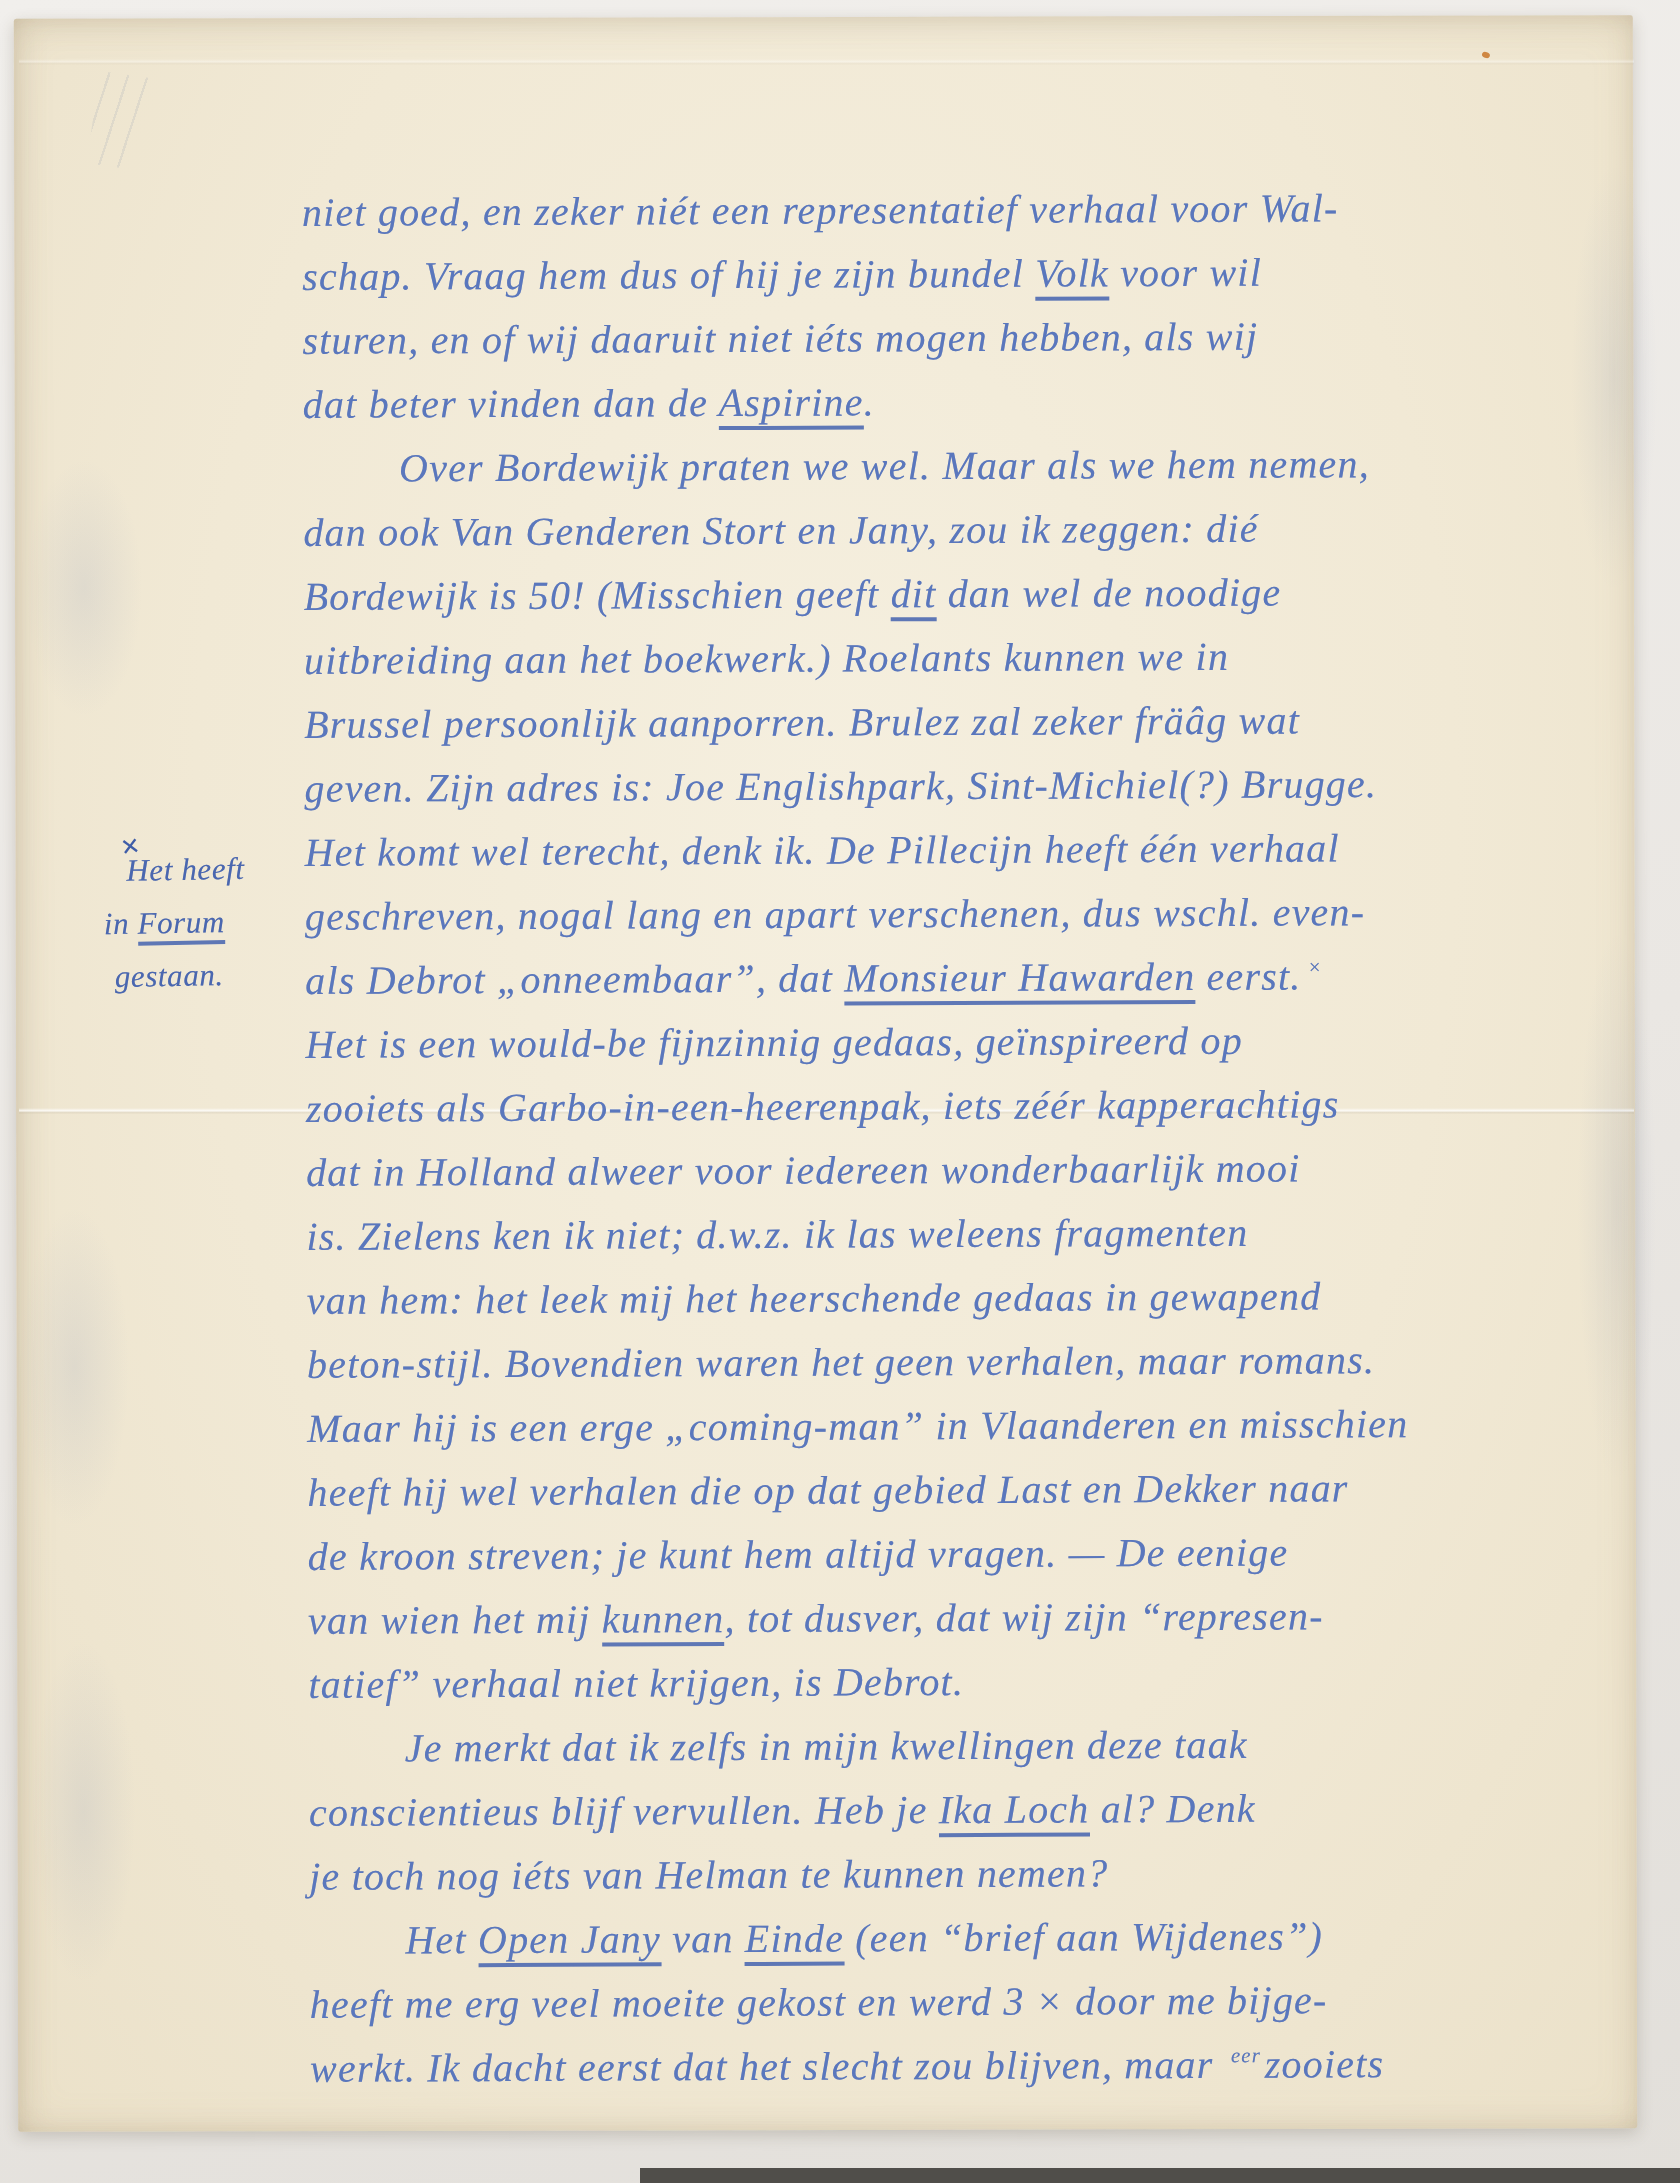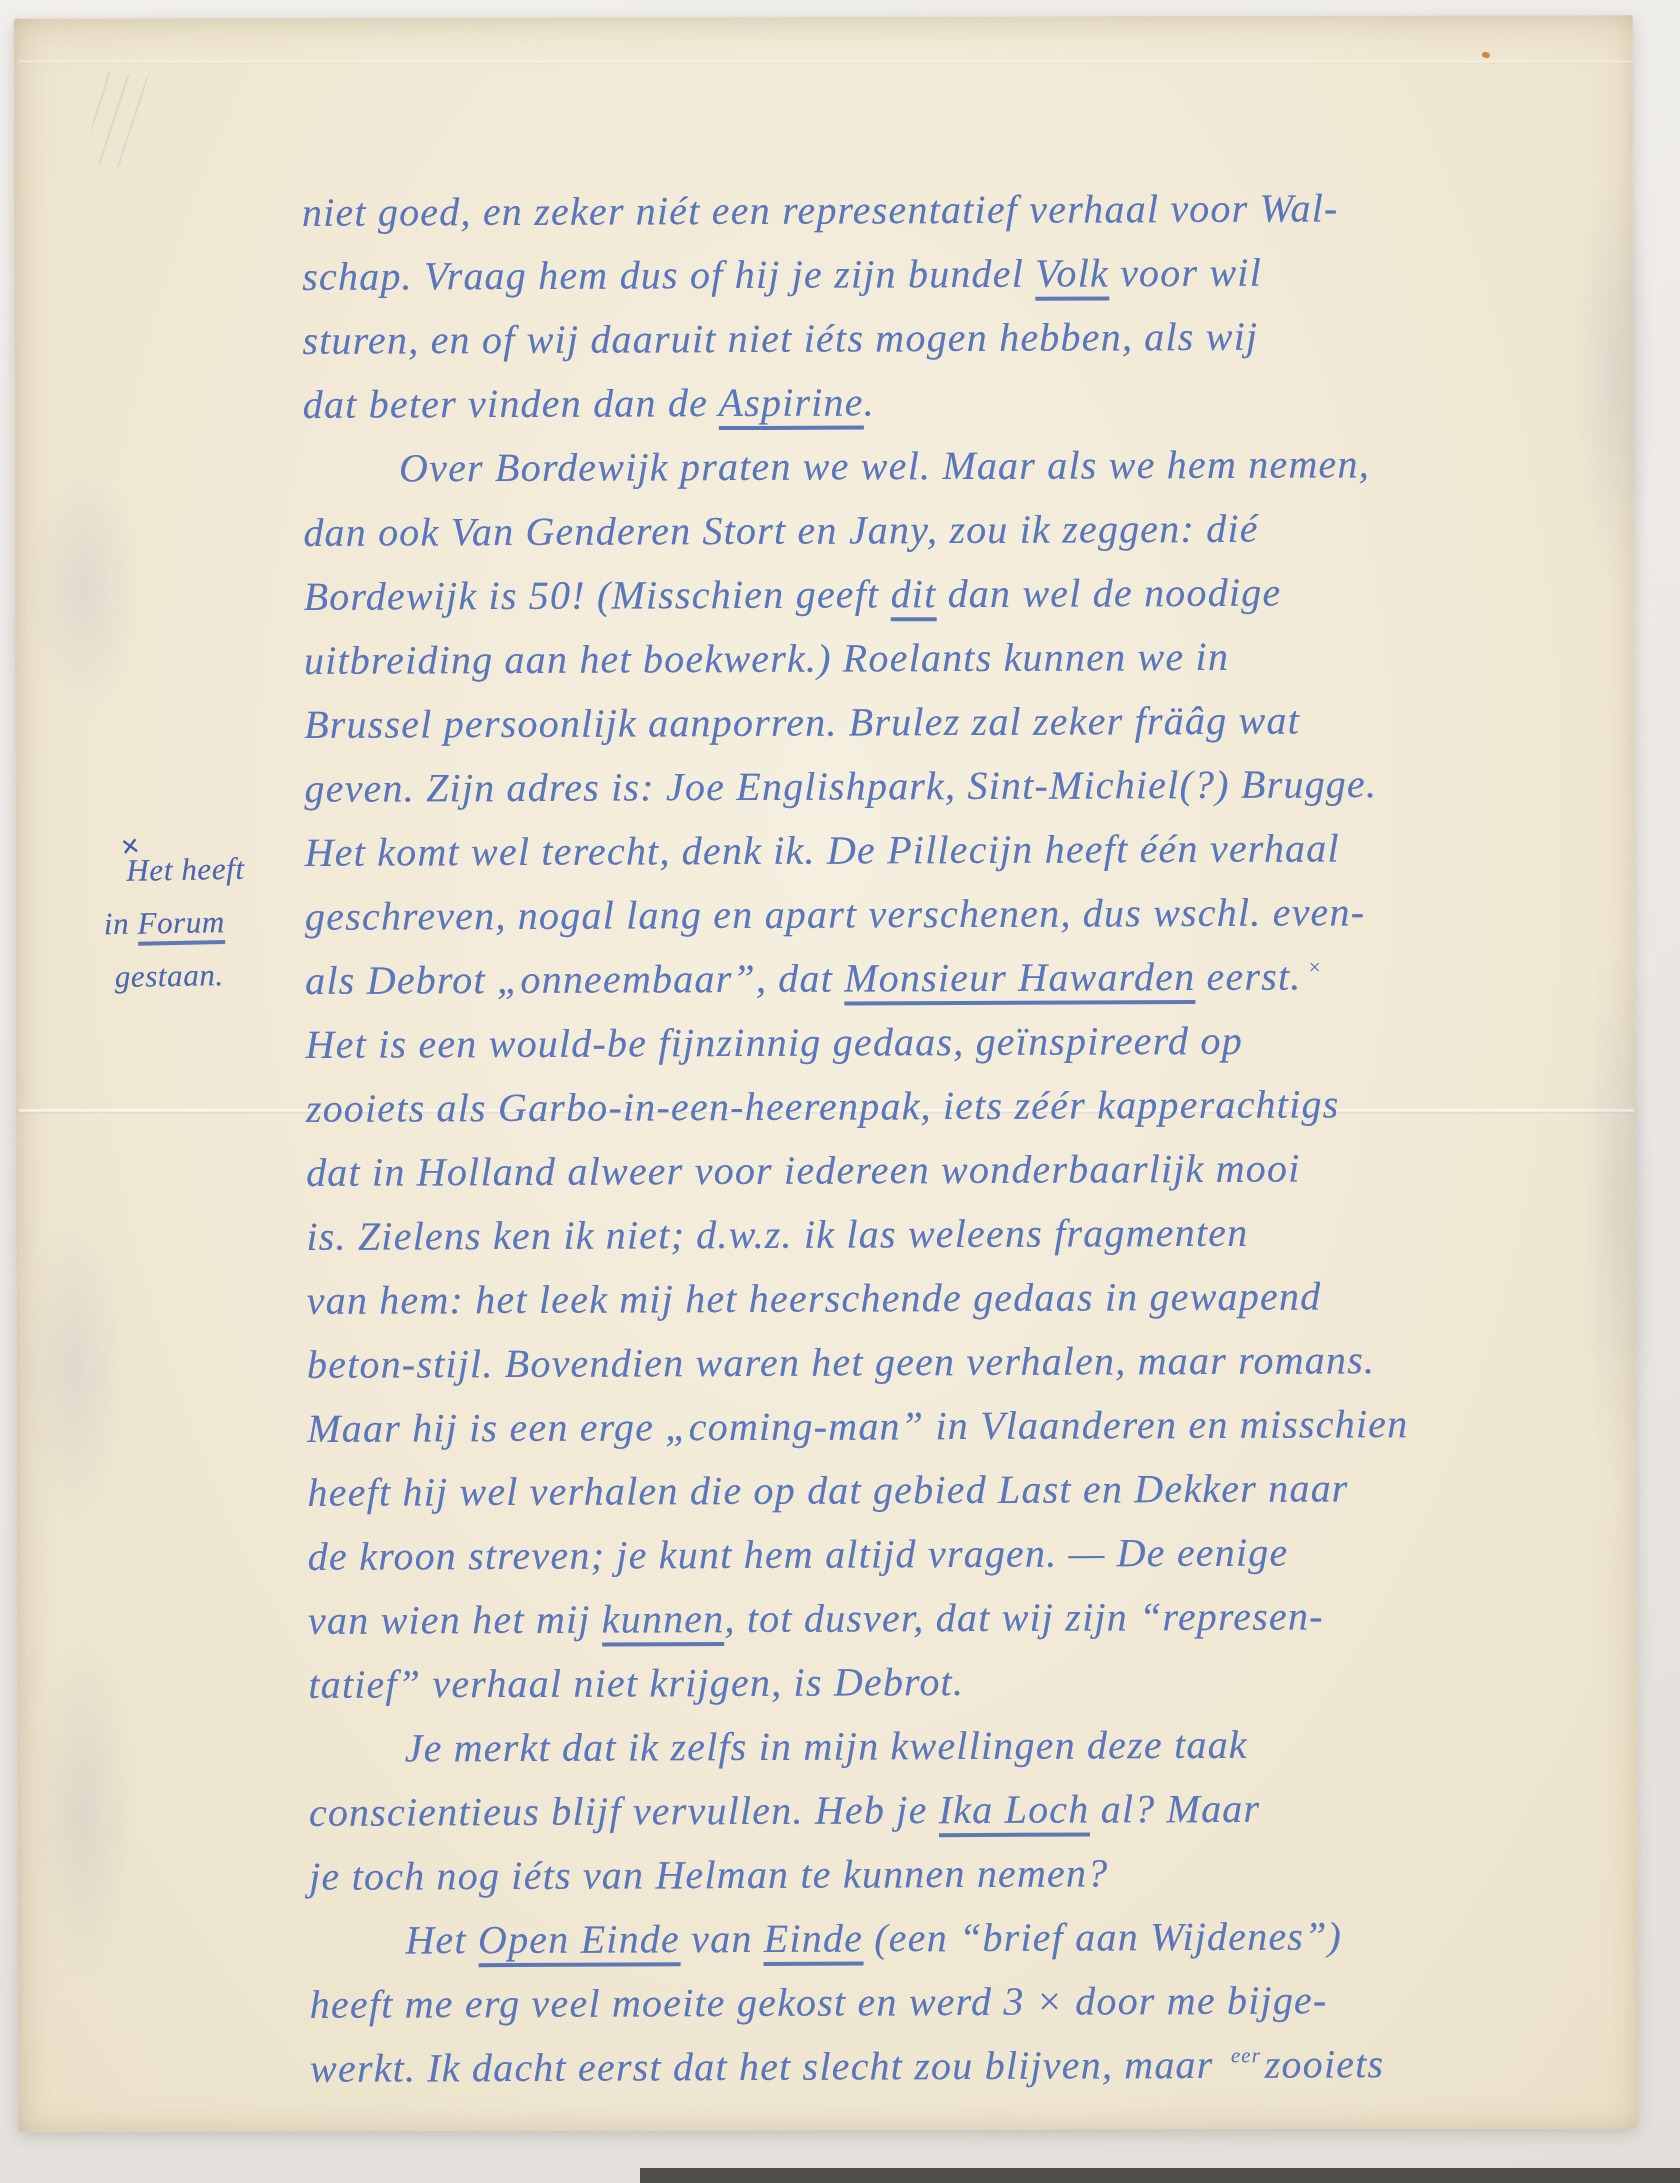--- a/index.html
+++ b/index.html
@@ -91,22 +91,22 @@
       <div class="line"><span>dat in Holland alweer voor iedereen wonderbaarlijk mooi</span></div>
       <div class="line"><span>is. Zielens ken ik niet; d.w.z. ik las weleens fragmenten</span></div>
       <div class="line"><span>van hem: het leek mij het heerschende gedaas in gewapend</span></div>
       <div class="line"><span>beton-stijl. Bovendien waren het geen verhalen, maar romans.</span></div>
       <div class="line"><span>Maar hij is een erge „coming-man” in Vlaanderen en misschien</span></div>
       <div class="line"><span>heeft hij wel verhalen die op dat gebied Last en Dekker naar</span></div>
       <div class="line"><span>de kroon streven; je kunt hem altijd vragen. — De eenige</span></div>
       <div class="line"><span>van wien het mij </span><span class="u">kunnen</span><span>, tot dusver, dat wij zijn “represen-</span></div>
       <div class="line"><span>tatief” verhaal niet krijgen, is Debrot.</span></div>
       <div class="line indent"><span>Je merkt dat ik zelfs in mijn kwellingen deze taak</span></div>
-      <div class="line"><span>conscientieus blijf vervullen.  Heb je </span><span class="u">Ika Loch</span><span> al? Maar</span></div>
+      <div class="line"><span>conscientieus blijf vervullen.  Heb je </span><span class="u">Ika Loch</span><span> al? Denk</span></div>
       <div class="line"><span>je toch nog iéts van Helman te kunnen nemen?</span></div>
-      <div class="line indent"><span>Het </span><span class="u">Open Einde</span><span> van </span><span class="u">Einde</span><span> (een “brief aan Wijdenes”)</span></div>
+      <div class="line indent"><span>Het </span><span class="u">Open Jany</span><span> van </span><span class="u">Einde</span><span> (een “brief aan Wijdenes”)</span></div>
       <div class="line"><span>heeft me erg veel moeite gekost en werd 3 × door me bijge-</span></div>
       <div class="line"><span>werkt. Ik dacht eerst dat het slecht zou blijven, maar </span><span class="sup">eer</span><span>zooiets</span></div>
     </div>
 
   <div class="bottom-dark"></div>
 </div>
 
 
 </body></html>

